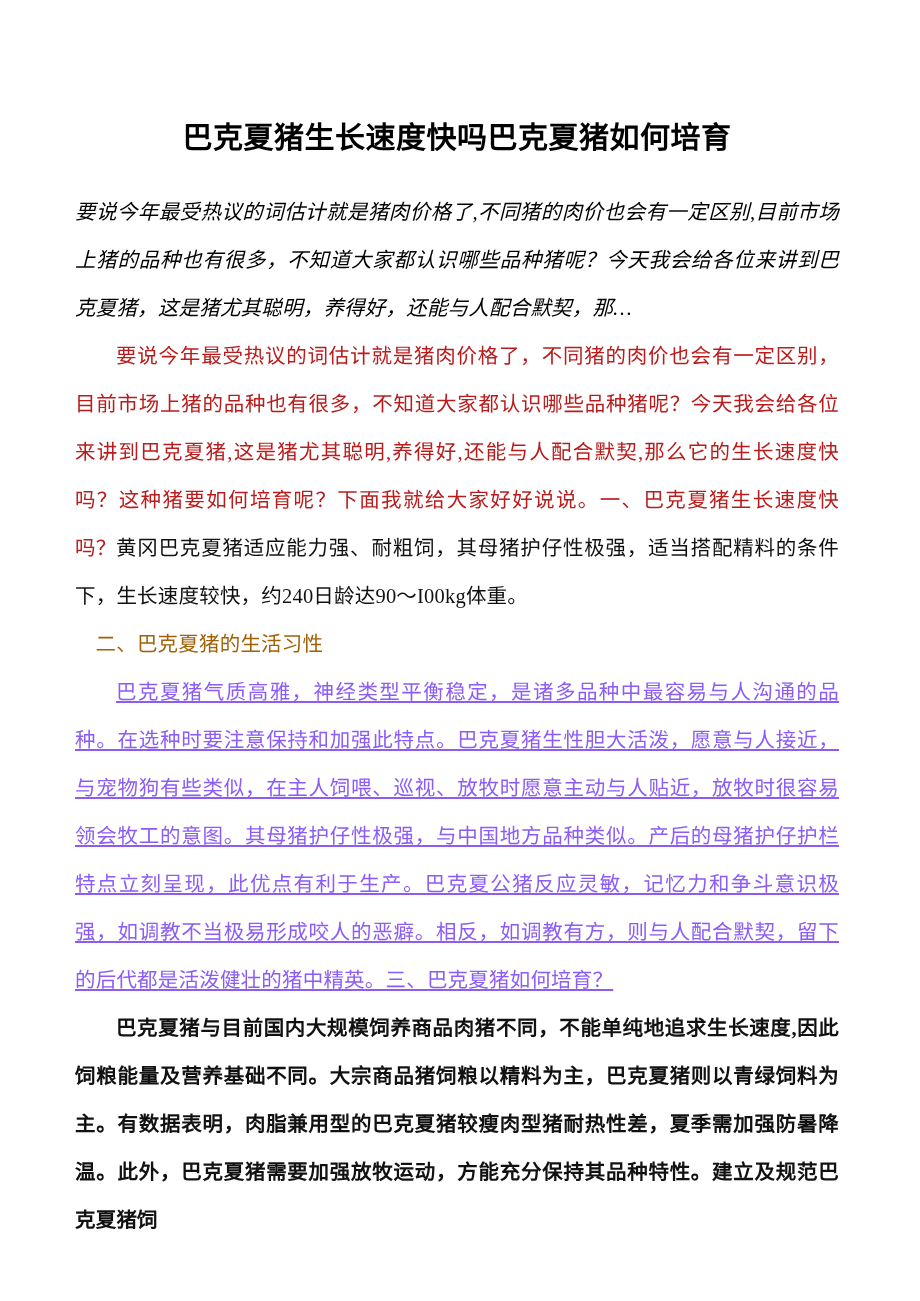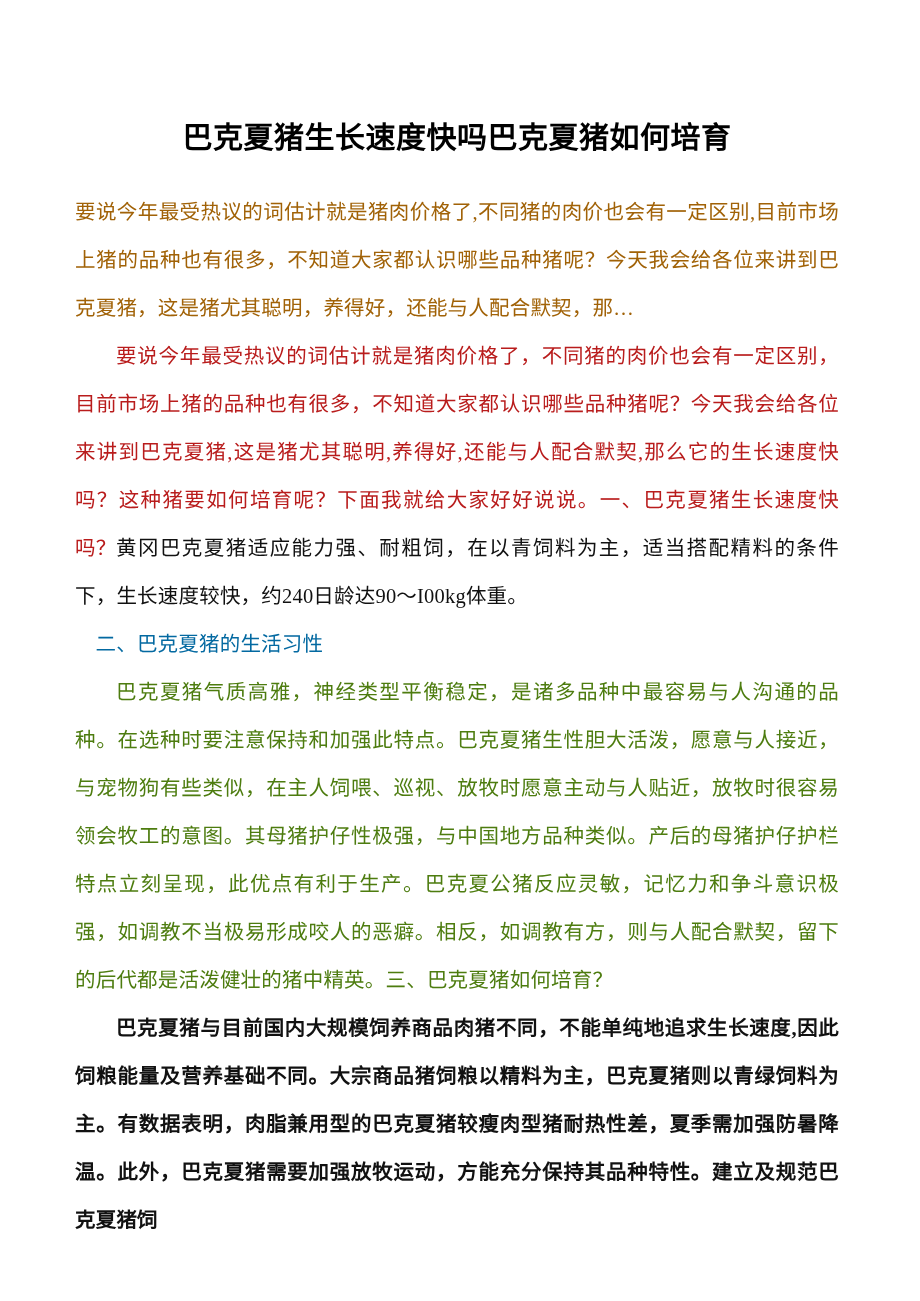--- a/index.html
+++ b/index.html
@@ -78,26 +78,26 @@
   }
 </style>
 </head>
 <body>
 
 <div class="page" style="background: rgb(255, 255, 255); width: 920px; height: 1301px;">
   <div class="content">
 
     <h1 class="doc-title">巴克夏猪生长速度快吗巴克夏猪如何培育</h1>
 
-    <p class="body-block lead" style="color: #a16207;">要说今年最受热议的词估计就是猪肉价格了,不同猪的肉价也会有一定区别,目前市场上猪的品种也有很多，不知道大家都认识哪些品种猪呢？今天我会给各位来讲到巴克夏猪，这是猪尤其聪明，养得好，还能与人配合默契，那…</p>
+    <p class="body-block lead" style="color: #000000; font-style: italic;">要说今年最受热议的词估计就是猪肉价格了,不同猪的肉价也会有一定区别,目前市场上猪的品种也有很多，不知道大家都认识哪些品种猪呢？今天我会给各位来讲到巴克夏猪，这是猪尤其聪明，养得好，还能与人配合默契，那…</p>
 
     <p class="body-block para-main" style="color: #b91c1c;">要说今年最受热议的词估计就是猪肉价格了，不同猪的肉价也会有一定区别，目前市场上猪的品种也有很多，不知道大家都认识哪些品种猪呢？今天我会给各位来讲到巴克夏猪,这是猪尤其聪明,养得好,还能与人配合默契,那么它的生长速度快吗？这种猪要如何培育呢？下面我就给大家好好说说。一、巴克夏猪生长速度快吗？</p>
 
-    <p class="body-block para-growth" style="color: rgb(17, 17, 17);">黄冈巴克夏猪适应能力强、耐粗饲，在以青饲料为主，适当搭配精料的条件下，生长速度较快，约240日龄达90〜I00kg体重。</p>
+    <p class="body-block para-growth" style="color: rgb(17, 17, 17);">黄冈巴克夏猪适应能力强、耐粗饲，其母猪护仔性极强，适当搭配精料的条件下，生长速度较快，约240日龄达90〜I00kg体重。</p>
 
-    <p class="body-block head-two" style="color: #0369a1;">二、巴克夏猪的生活习性</p>
+    <p class="body-block head-two" style="color: #a16207;">二、巴克夏猪的生活习性</p>
 
-    <p class="body-block para-habits" style="color: #4d7c0f;">巴克夏猪气质高雅，神经类型平衡稳定，是诸多品种中最容易与人沟通的品种。在选种时要注意保持和加强此特点。巴克夏猪生性胆大活泼，愿意与人接近，与宠物狗有些类似，在主人饲喂、巡视、放牧时愿意主动与人贴近，放牧时很容易领会牧工的意图。其母猪护仔性极强，与中国地方品种类似。产后的母猪护仔护栏特点立刻呈现，此优点有利于生产。巴克夏公猪反应灵敏，记忆力和争斗意识极强，如调教不当极易形成咬人的恶癖。相反，如调教有方，则与人配合默契，留下的后代都是活泼健壮的猪中精英。三、巴克夏猪如何培育？</p>
+    <p class="body-block para-habits" style="color: #8b5cf6; text-decoration: underline;">巴克夏猪气质高雅，神经类型平衡稳定，是诸多品种中最容易与人沟通的品种。在选种时要注意保持和加强此特点。巴克夏猪生性胆大活泼，愿意与人接近，与宠物狗有些类似，在主人饲喂、巡视、放牧时愿意主动与人贴近，放牧时很容易领会牧工的意图。其母猪护仔性极强，与中国地方品种类似。产后的母猪护仔护栏特点立刻呈现，此优点有利于生产。巴克夏公猪反应灵敏，记忆力和争斗意识极强，如调教不当极易形成咬人的恶癖。相反，如调教有方，则与人配合默契，留下的后代都是活泼健壮的猪中精英。三、巴克夏猪如何培育？</p>
 
     <p class="body-block para-breed" style="color: rgb(17, 17, 17); font-weight: bold;">巴克夏猪与目前国内大规模饲养商品肉猪不同，不能单纯地追求生长速度,因此饲粮能量及营养基础不同。大宗商品猪饲粮以精料为主，巴克夏猪则以青绿饲料为主。有数据表明，肉脂兼用型的巴克夏猪较瘦肉型猪耐热性差，夏季需加强防暑降温。此外，巴克夏猪需要加强放牧运动，方能充分保持其品种特性。建立及规范巴克夏猪饲</p>
 
   </div>
 </div>
 
 </body></html>

